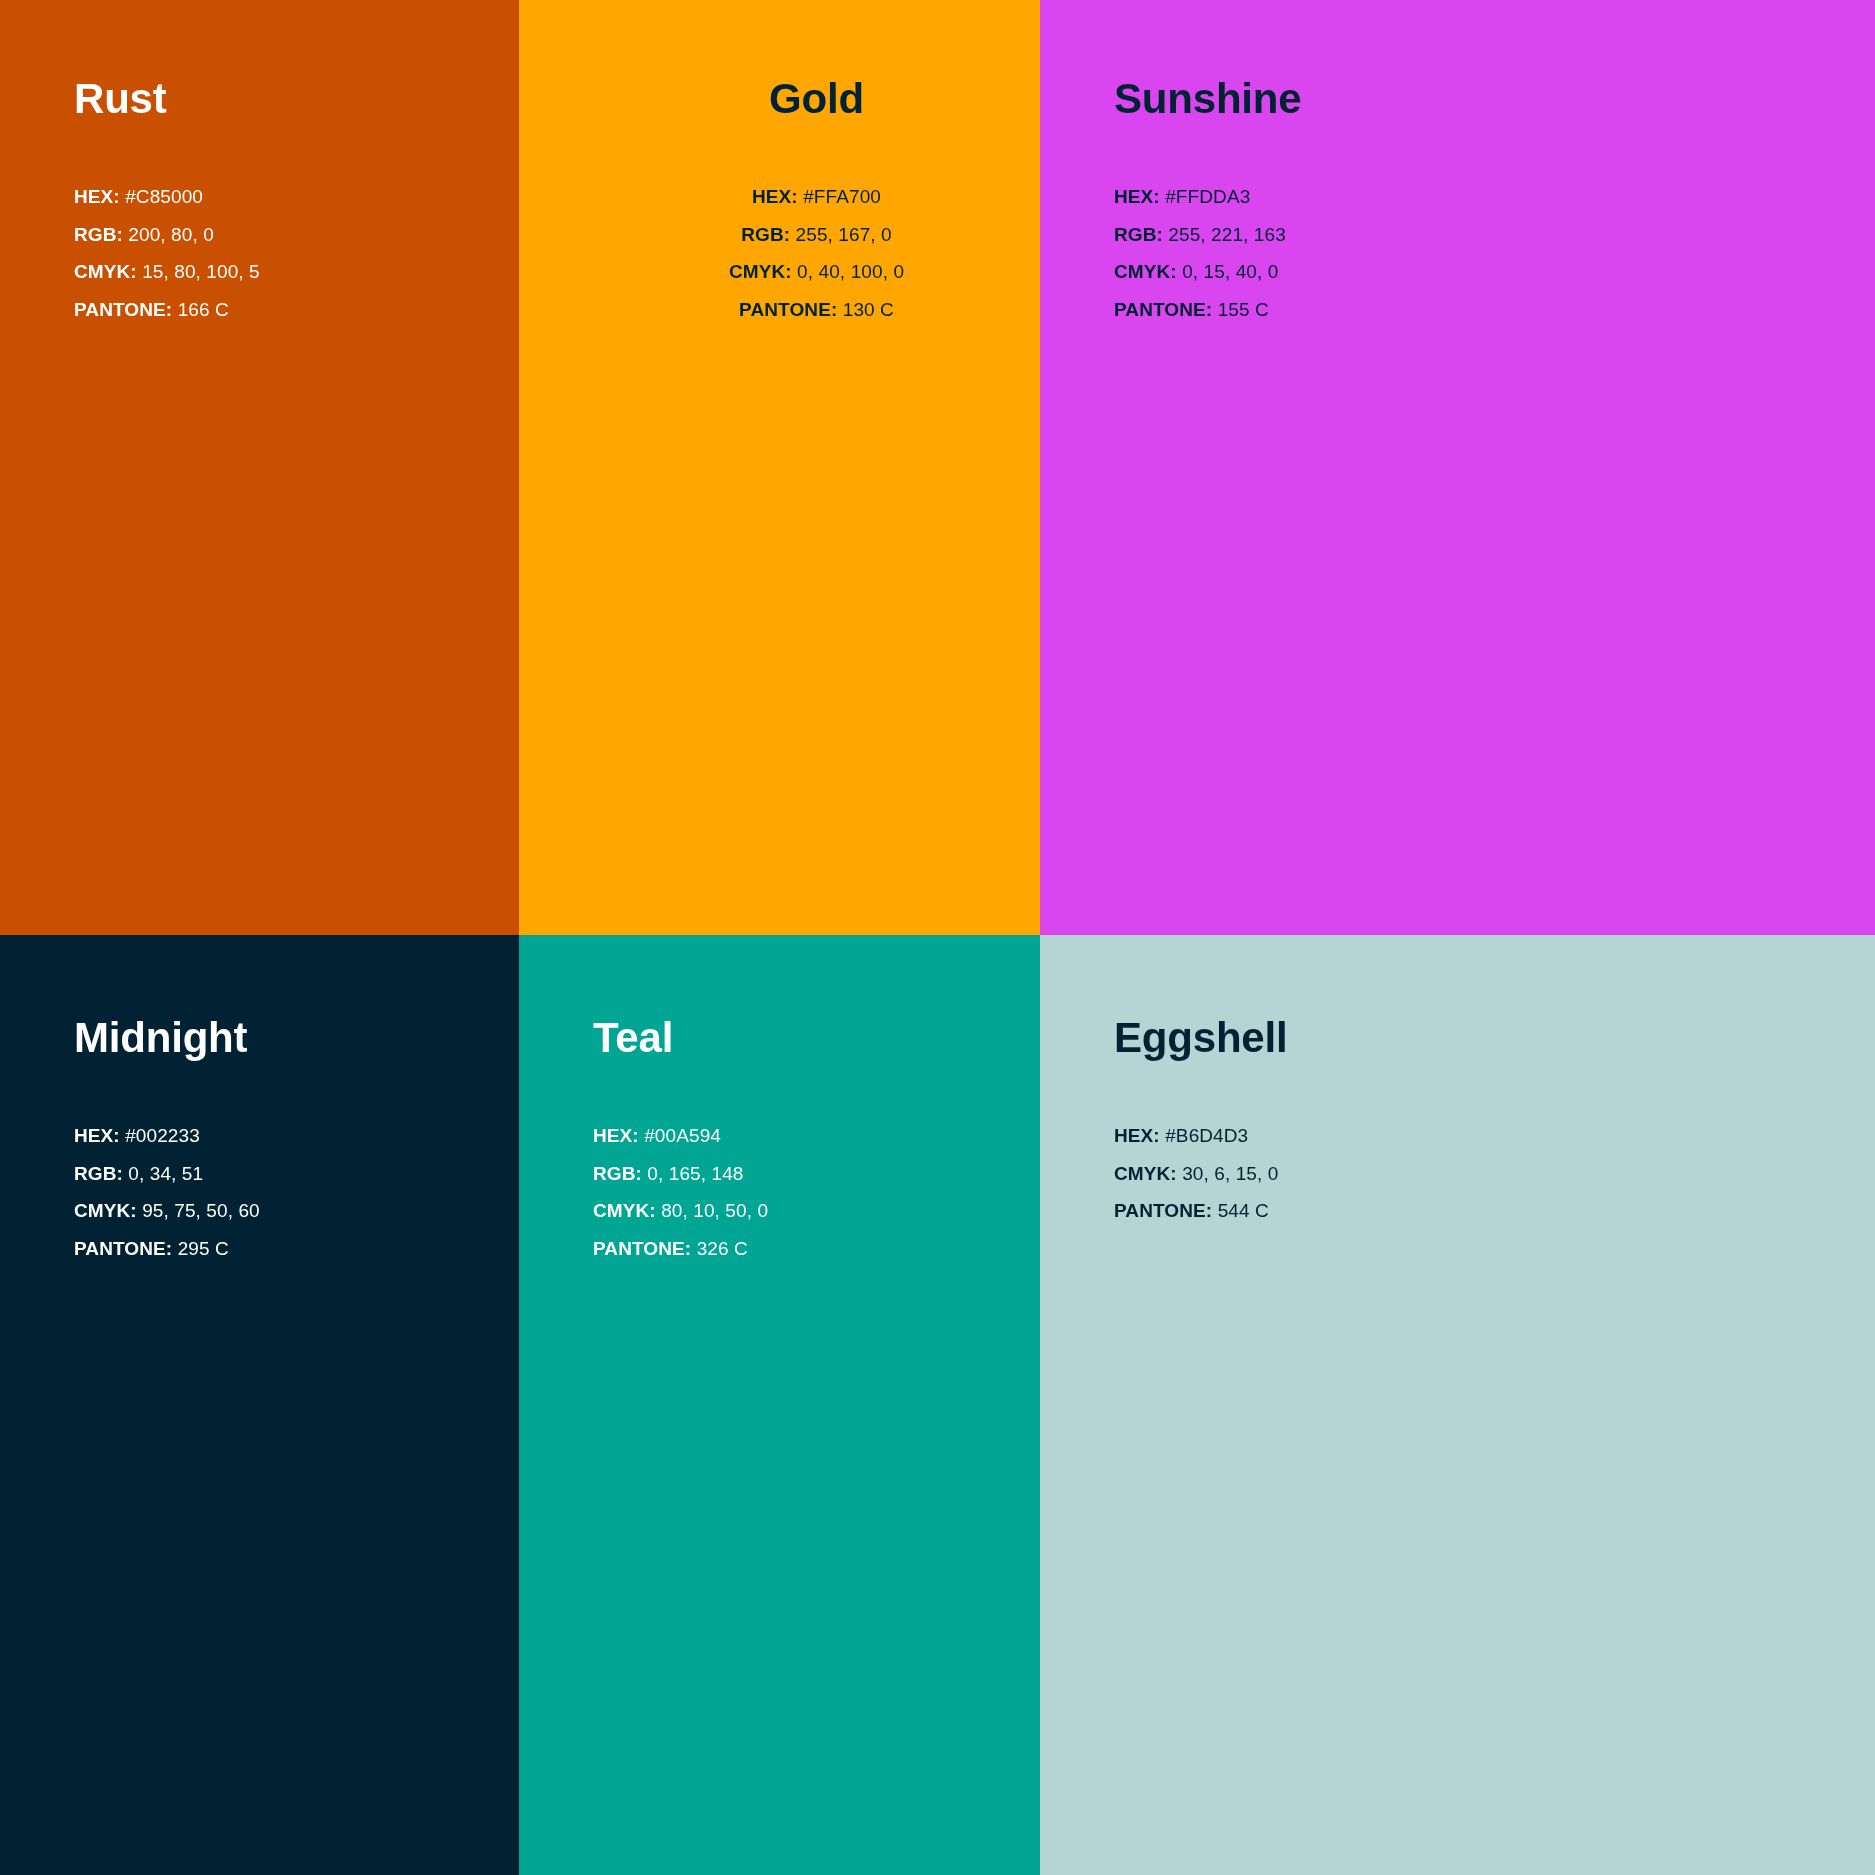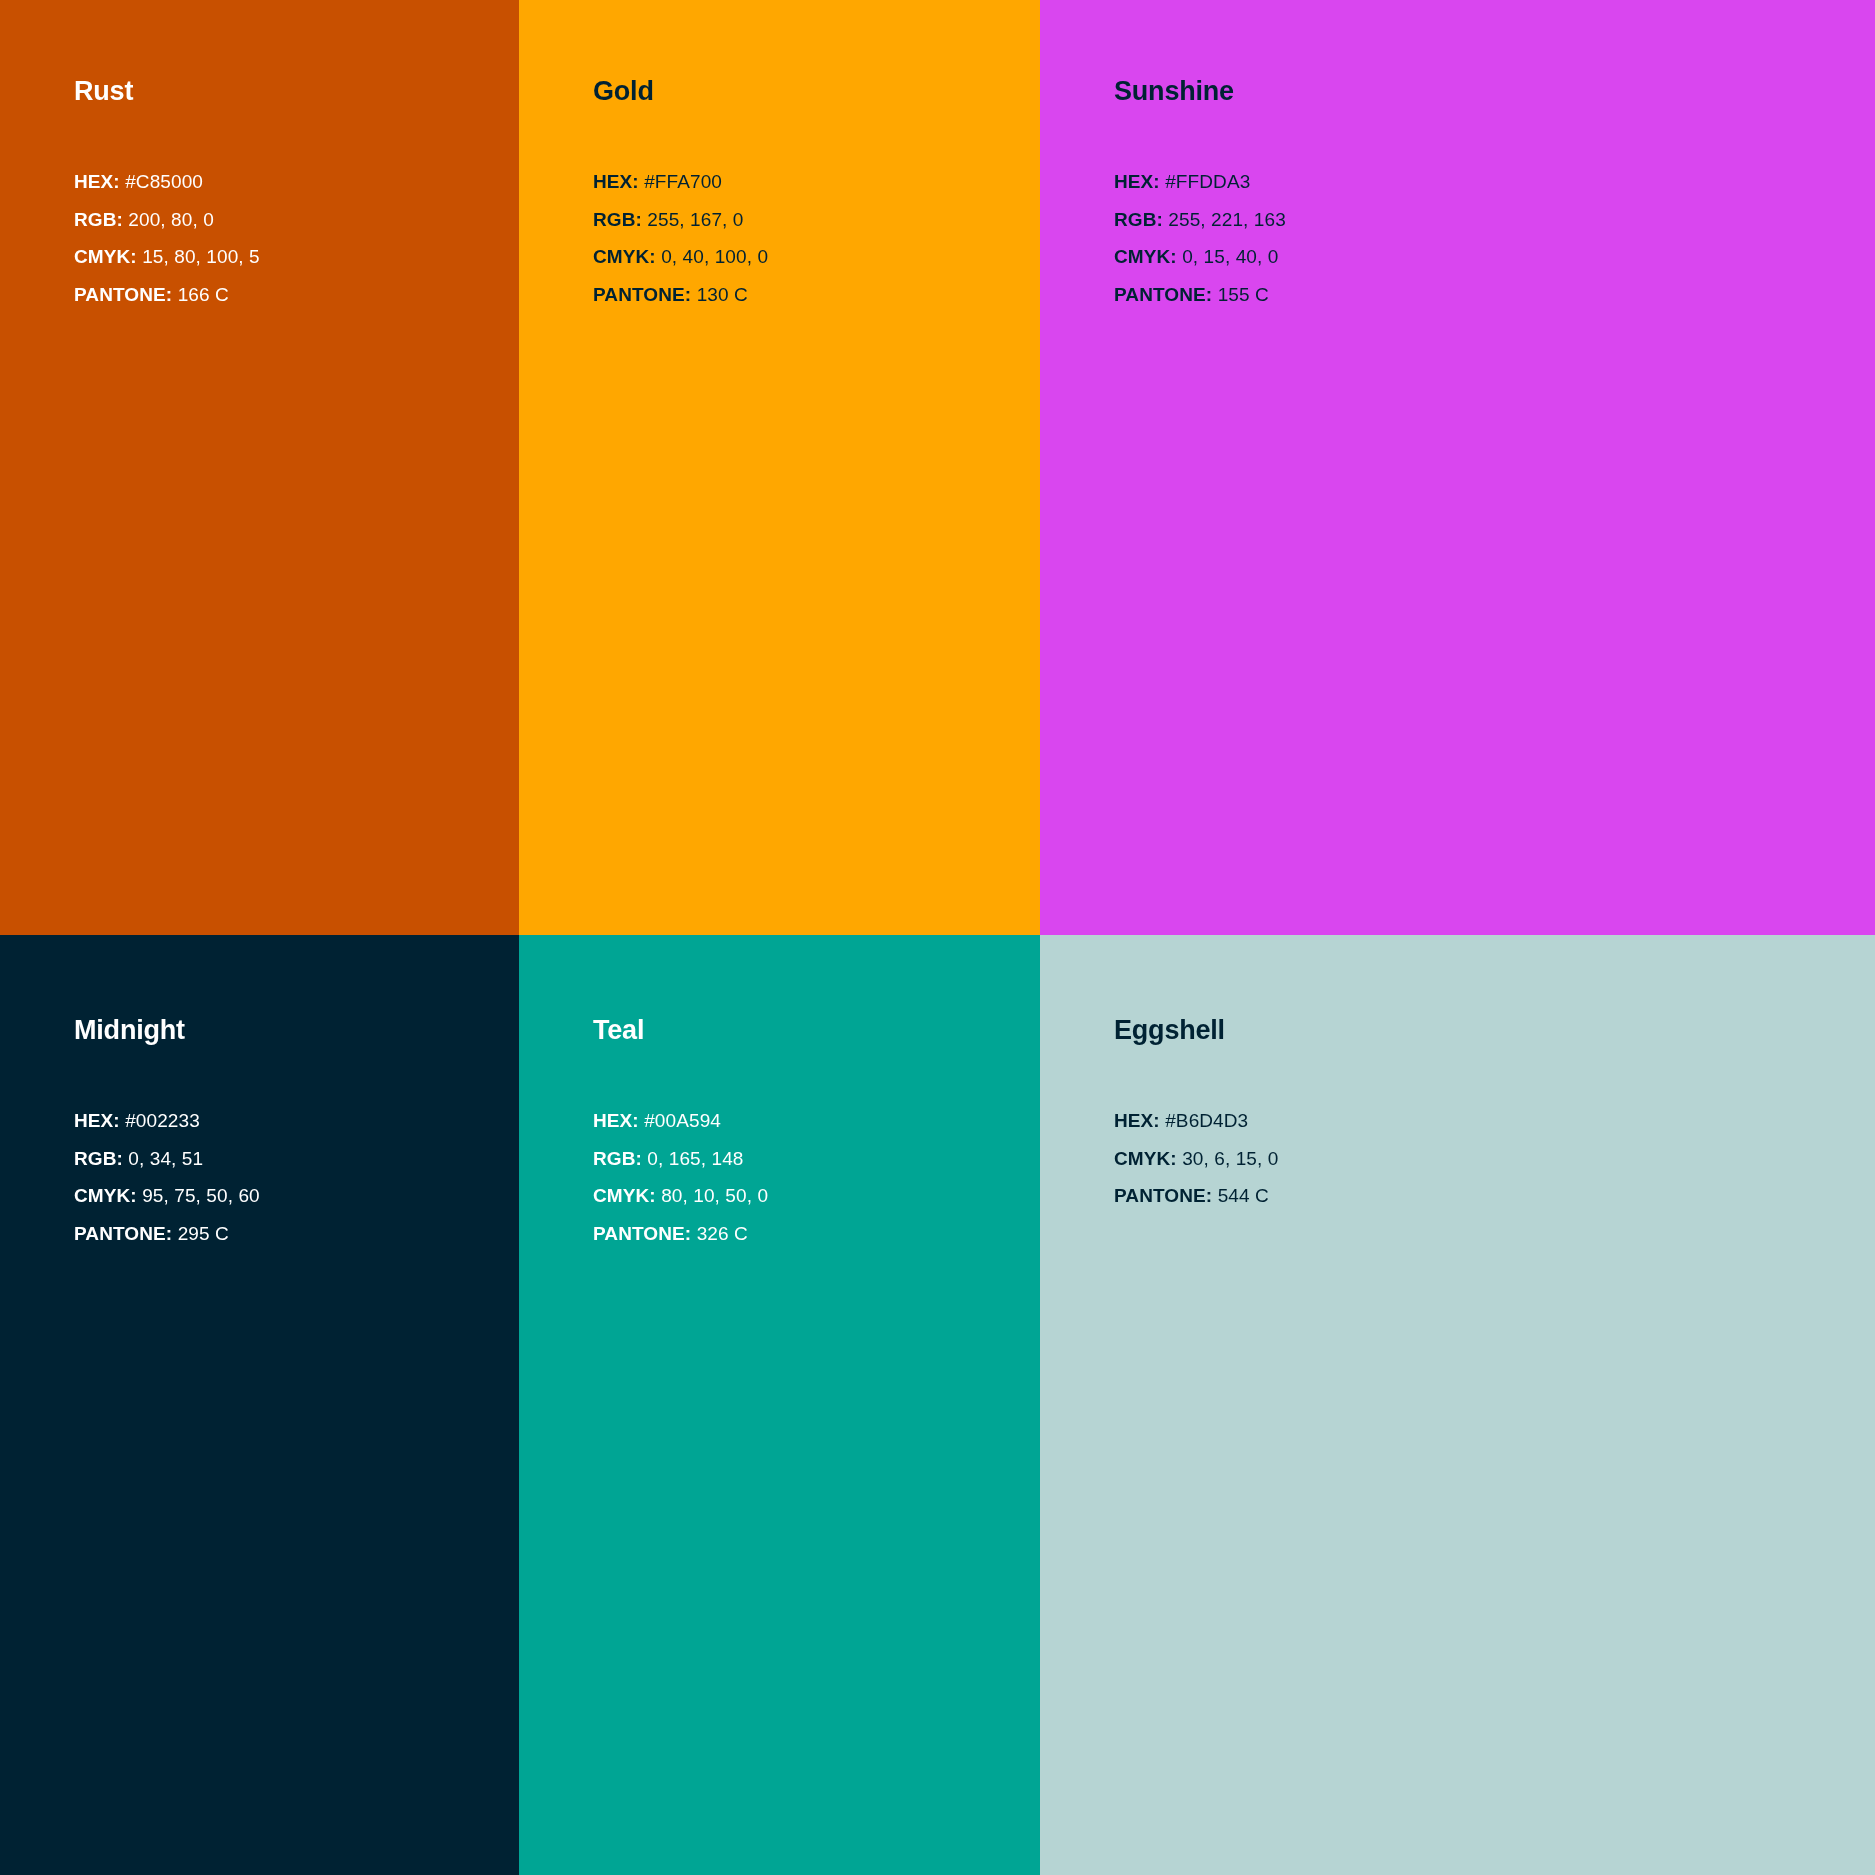--- a/index.html
+++ b/index.html
@@ -18,21 +18,21 @@
   .swatch {
     position:relative;
     padding-left:74px;
     overflow:hidden;
   }
   .swatch.row-top    { padding-top:78px; }
   .swatch.row-bottom { padding-top:1013px; }
   .swatch.row-bottom .swatch-inner { margin-top:-931px; }
 
   .swatch-title {
-    font-size:27px;
+    font-size:42px;
     font-weight:bold;
     letter-spacing:-0.2px;
     line-height:1.0;
     margin-bottom:0;
   }
   .swatch-specs {
     margin-top:58px;
     font-size:19px;
     line-height:37.5px;
     letter-spacing:0.1px;
@@ -58,21 +58,21 @@
       <div class="swatch-title">Rust</div>
       <div class="swatch-specs">
         <div class="spec-line"><span class="spec-label">HEX:</span> <span class="spec-value">#C85000</span></div>
         <div class="spec-line"><span class="spec-label">RGB:</span> <span class="spec-value">200, 80, 0</span></div>
         <div class="spec-line"><span class="spec-label">CMYK:</span> <span class="spec-value">15, 80, 100, 5</span></div>
         <div class="spec-line"><span class="spec-label">PANTONE:</span> <span class="spec-value">166 C</span></div>
       </div>
     </div>
   </div>
 
-  <div class="swatch row-top text-dark" style="background:#FFA700;">
+  <div class="swatch row-top text-dark" style="background:#FFA700;text-align:center;">
     <div class="swatch-inner">
       <div class="swatch-title">Gold</div>
       <div class="swatch-specs">
         <div class="spec-line"><span class="spec-label">HEX:</span> <span class="spec-value">#FFA700</span></div>
         <div class="spec-line"><span class="spec-label">RGB:</span> <span class="spec-value">255, 167, 0</span></div>
         <div class="spec-line"><span class="spec-label">CMYK:</span> <span class="spec-value">0, 40, 100, 0</span></div>
         <div class="spec-line"><span class="spec-label">PANTONE:</span> <span class="spec-value">130 C</span></div>
       </div>
     </div>
   </div>

